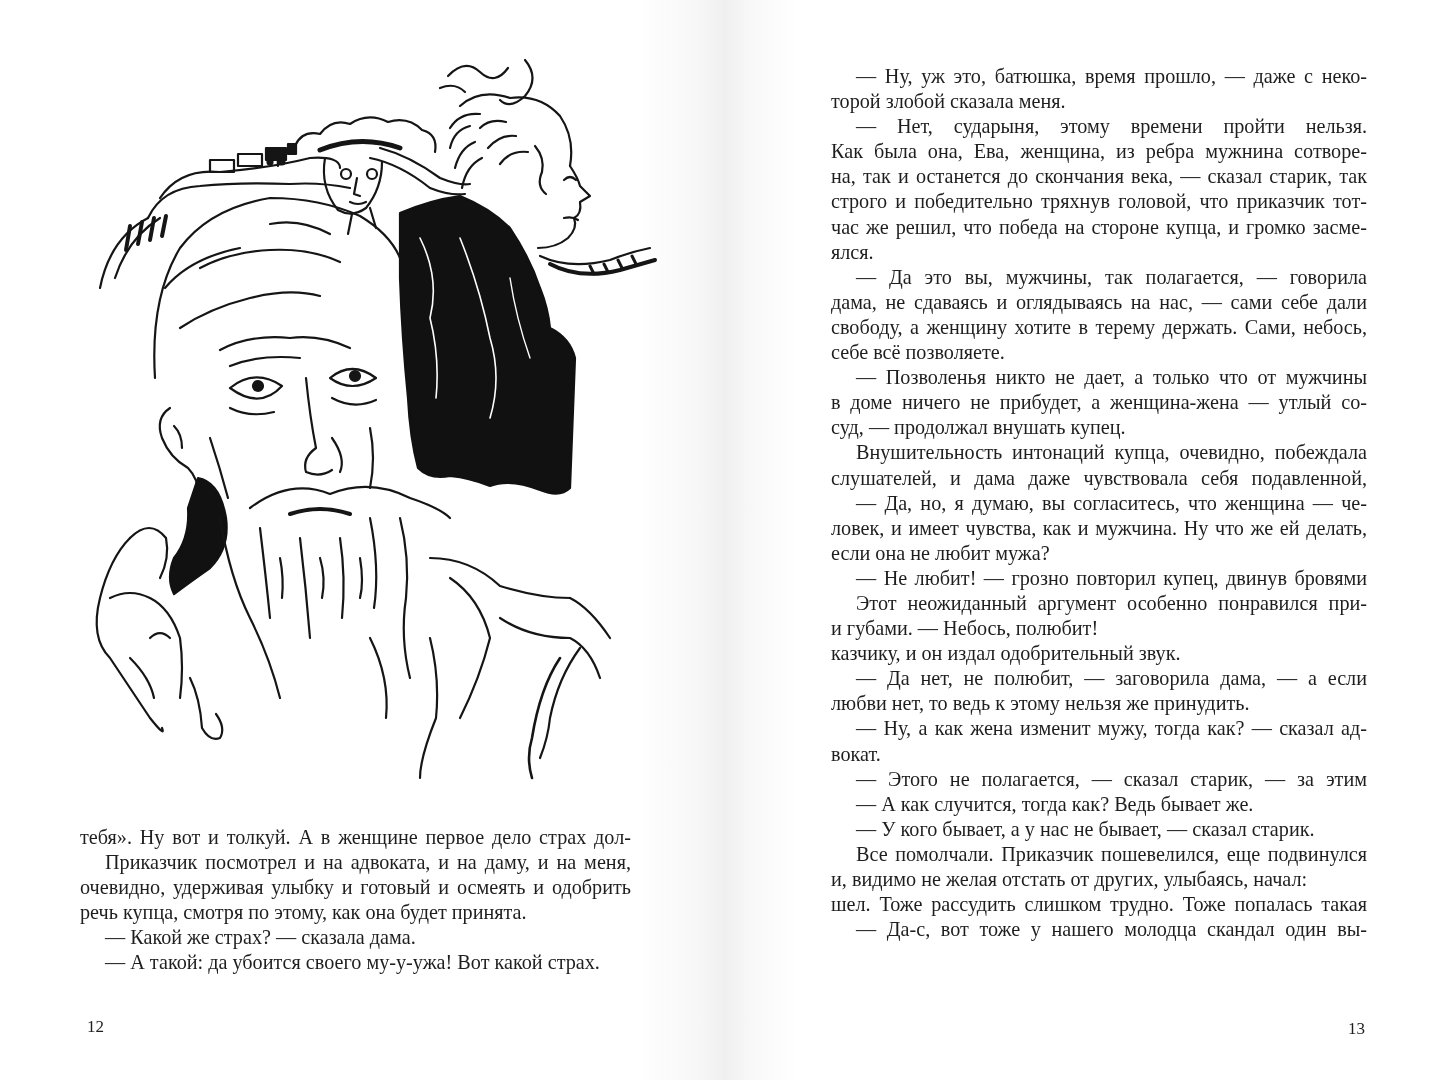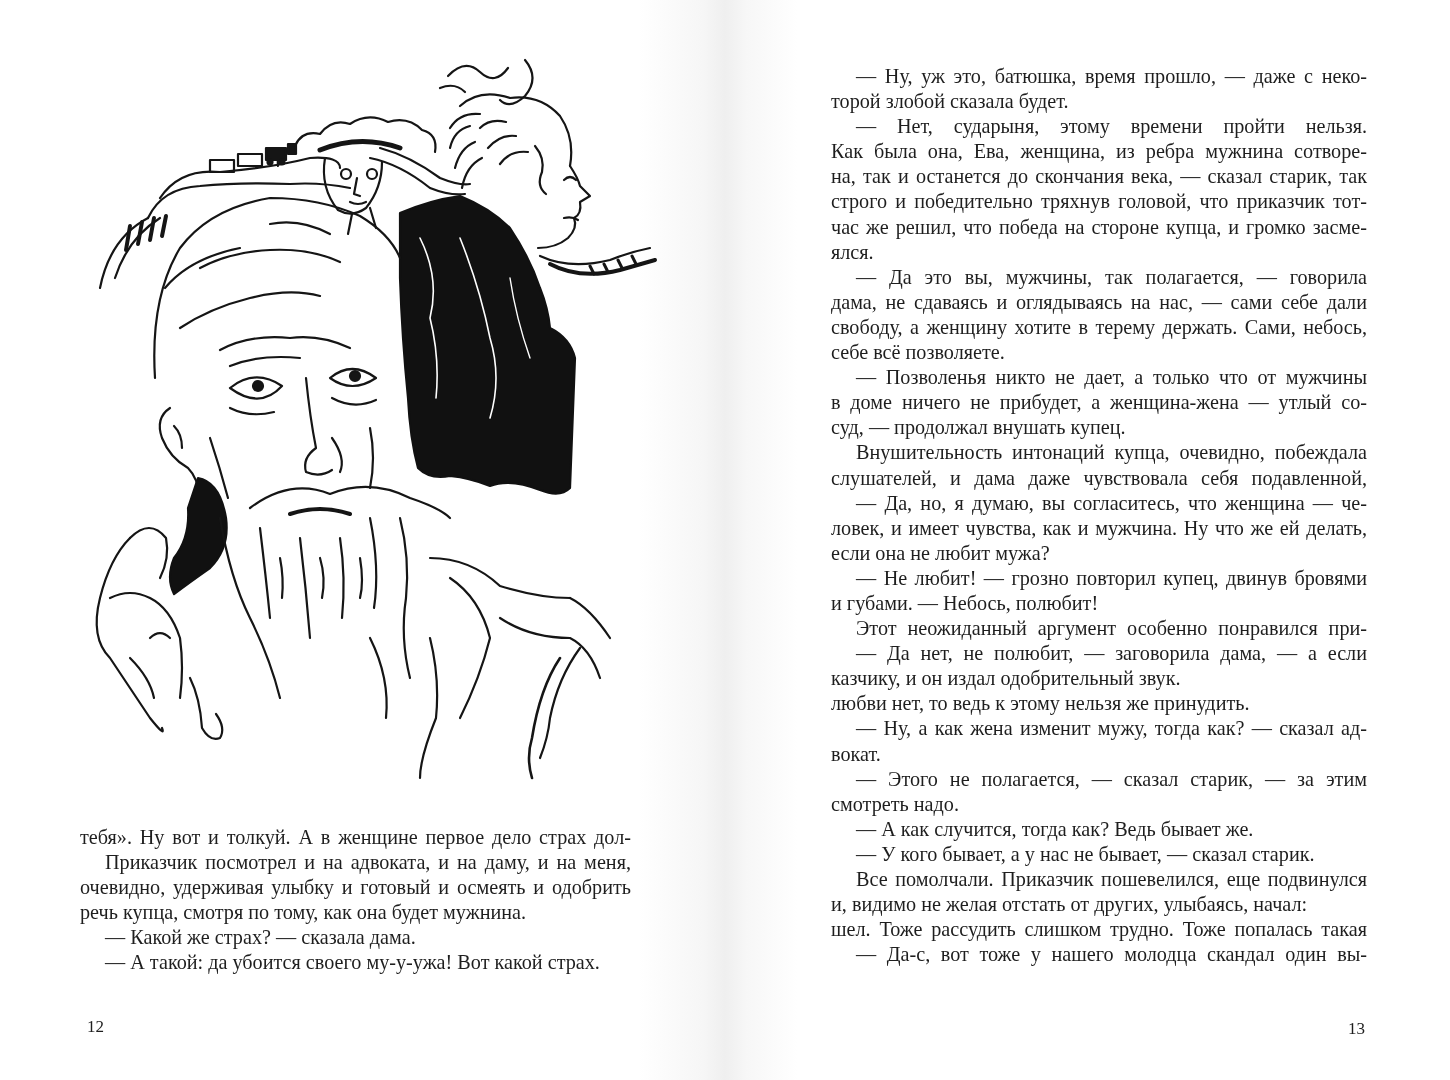--- a/index.html
+++ b/index.html
@@ -204,60 +204,59 @@
         <path d="M80 600 Q90 590 100 600"></path>
         <path d="M120 640 Q130 660 132 690 Q140 704 150 700 Q156 690 146 676"></path>
         <path d="M60 620 Q80 640 84 660"></path>
       </svg>
     </div>
 
     <div class="text-block text-left">
       <span class="line">тебя». Ну вот и толкуй. А в женщине первое дело страх дол-</span>
       <span class="line indent">Приказчик посмотрел и на адвоката, и на даму, и на меня,</span>
       <span class="line">очевидно, удерживая улыбку и готовый и осмеять и одобрить</span>
-      <span class="line last">речь купца, смотря по тому, как она будет мужнина.</span>
+      <span class="line last">речь купца, смотря по этому, как она будет принята.</span>
       <span class="line last indent">— Какой же страх? — сказала дама.</span>
       <span class="line last indent">— А такой: да убоится своего му-у-ужа! Вот какой страх.</span>
     </div>
 
     <div class="page-number pn-left">12</div>
   </div>
 
   <div class="page page-right">
     <div class="text-block text-right">
       <span class="line indent">— Ну, уж это, батюшка, время прошло, — даже с неко-</span>
-      <span class="line last">торой злобой сказала будет.</span>
+      <span class="line last">торой злобой сказала меня.</span>
       <span class="line indent">— Нет, сударыня, этому времени пройти нельзя.</span>
       <span class="line">Как была она, Ева, женщина, из ребра мужнина сотворе-</span>
       <span class="line">на, так и останется до скончания века, — сказал старик, так</span>
       <span class="line">строго и победительно тряхнув головой, что приказчик тот-</span>
       <span class="line">час же решил, что победа на стороне купца, и громко засме-</span>
       <span class="line last">ялся.</span>
       <span class="line indent">— Да это вы, мужчины, так полагается, — говорила</span>
       <span class="line">дама, не сдаваясь и оглядываясь на нас, — сами себе дали</span>
       <span class="line">свободу, а женщину хотите в терему держать. Сами, небось,</span>
       <span class="line last">себе всё позволяете.</span>
       <span class="line indent">— Позволенья никто не дает, а только что от мужчины</span>
       <span class="line">в доме ничего не прибудет, а женщина-жена — утлый со-</span>
       <span class="line last">суд, — продолжал внушать купец.</span>
       <span class="line indent">Внушительность интонаций купца, очевидно, побеждала</span>
       <span class="line">слушателей, и дама даже чувствовала себя подавленной,</span>
       <span class="line indent">— Да, но, я думаю, вы согласитесь, что женщина — че-</span>
       <span class="line">ловек, и имеет чувства, как и мужчина. Ну что же ей делать,</span>
       <span class="line last">если она не любит мужа?</span>
       <span class="line indent">— Не любит! — грозно повторил купец, двинув бровями</span>
+      <span class="line indent">Этот неожиданный аргумент особенно понравился при-</span>
       <span class="line last">и губами. — Небось, полюбит!</span>
-      <span class="line indent">Этот неожиданный аргумент особенно понравился при-</span>
+      <span class="line last">казчику, и он издал одобрительный звук.</span>
       <span class="line indent">— Да нет, не полюбит, — заговорила дама, — а если</span>
-      <span class="line last">казчику, и он издал одобрительный звук.</span>
       <span class="line last">любви нет, то ведь к этому нельзя же принудить.</span>
       <span class="line indent">— Ну, а как жена изменит мужу, тогда как? — сказал ад-</span>
       <span class="line last">вокат.</span>
       <span class="line indent">— Этого не полагается, — сказал старик, — за этим</span>
-      <span class="line last">смотреть надо.</span>
       <span class="line last indent">— А как случится, тогда как? Ведь бывает же.</span>
       <span class="line last indent">— У кого бывает, а у нас не бывает, — сказал старик.</span>
       <span class="line indent">Все помолчали. Приказчик пошевелился, еще подвинулся</span>
       <span class="line last">и, видимо не желая отстать от других, улыбаясь, начал:</span>
       <span class="line">шел. Тоже рассудить слишком трудно. Тоже попалась такая</span>
       <span class="line indent">— Да-с, вот тоже у нашего молодца скандал один вы-</span>
     </div>
 
     <div class="page-number pn-right">13</div>
   </div>

